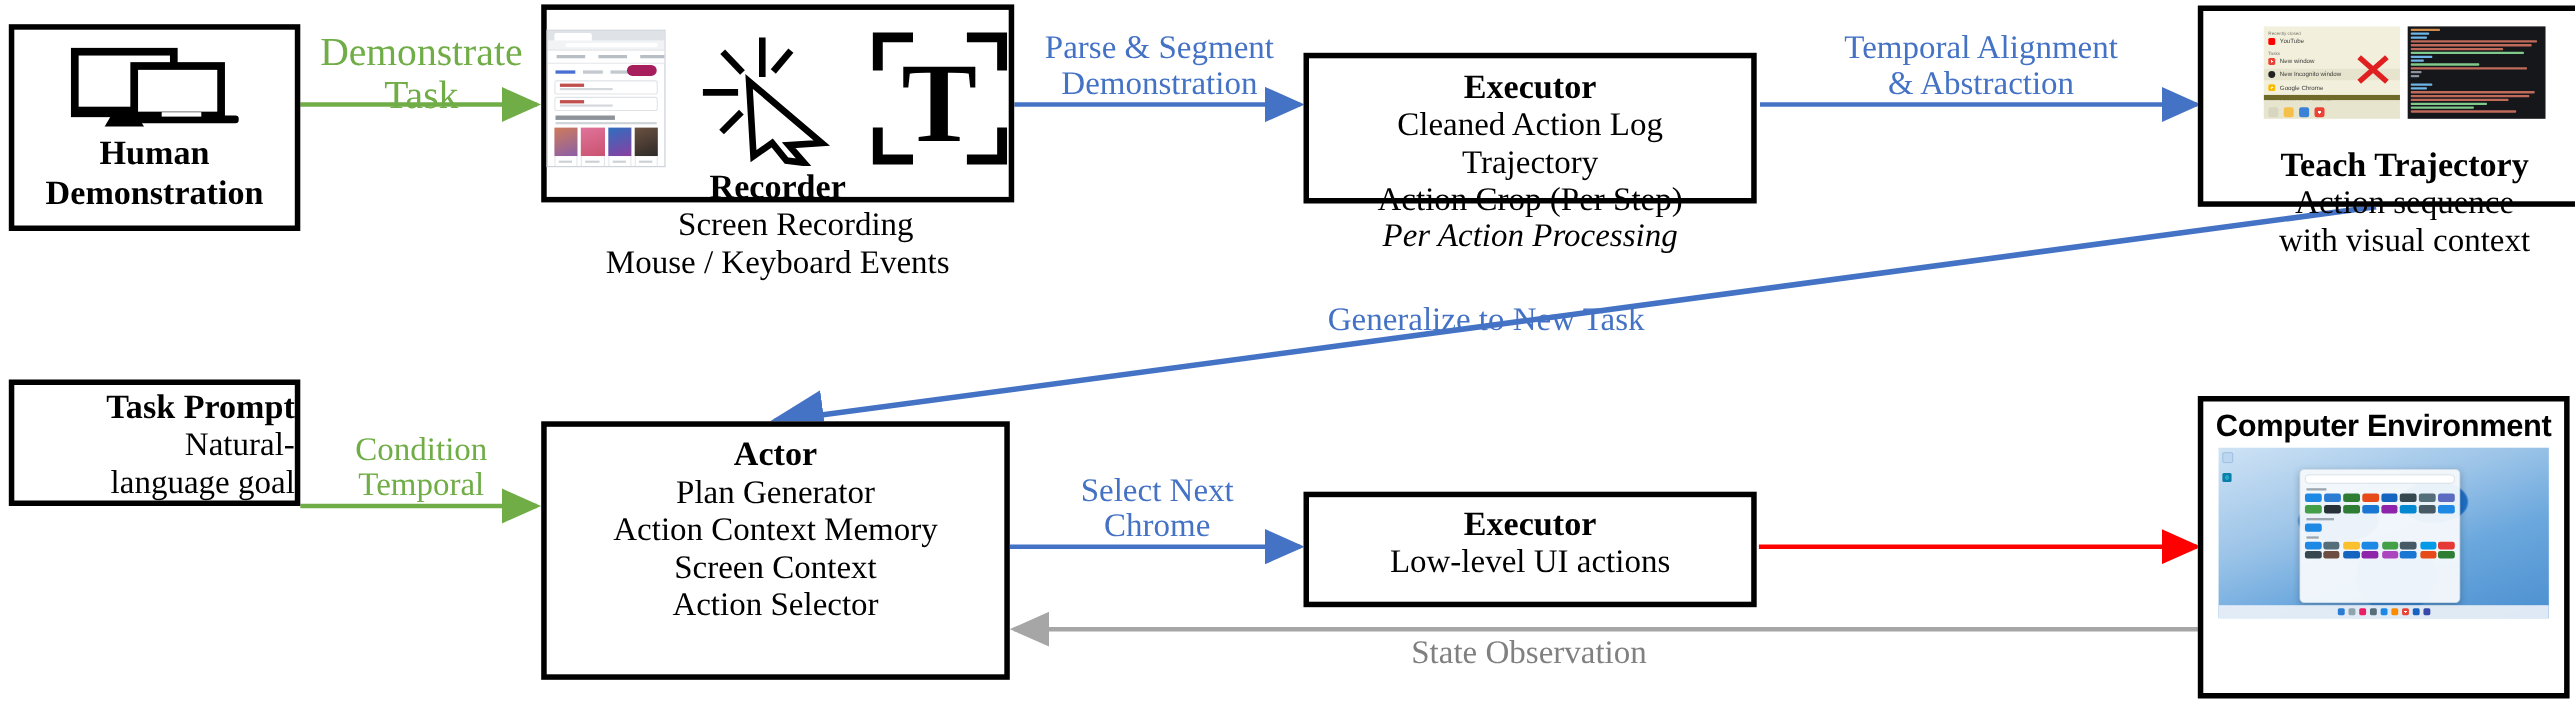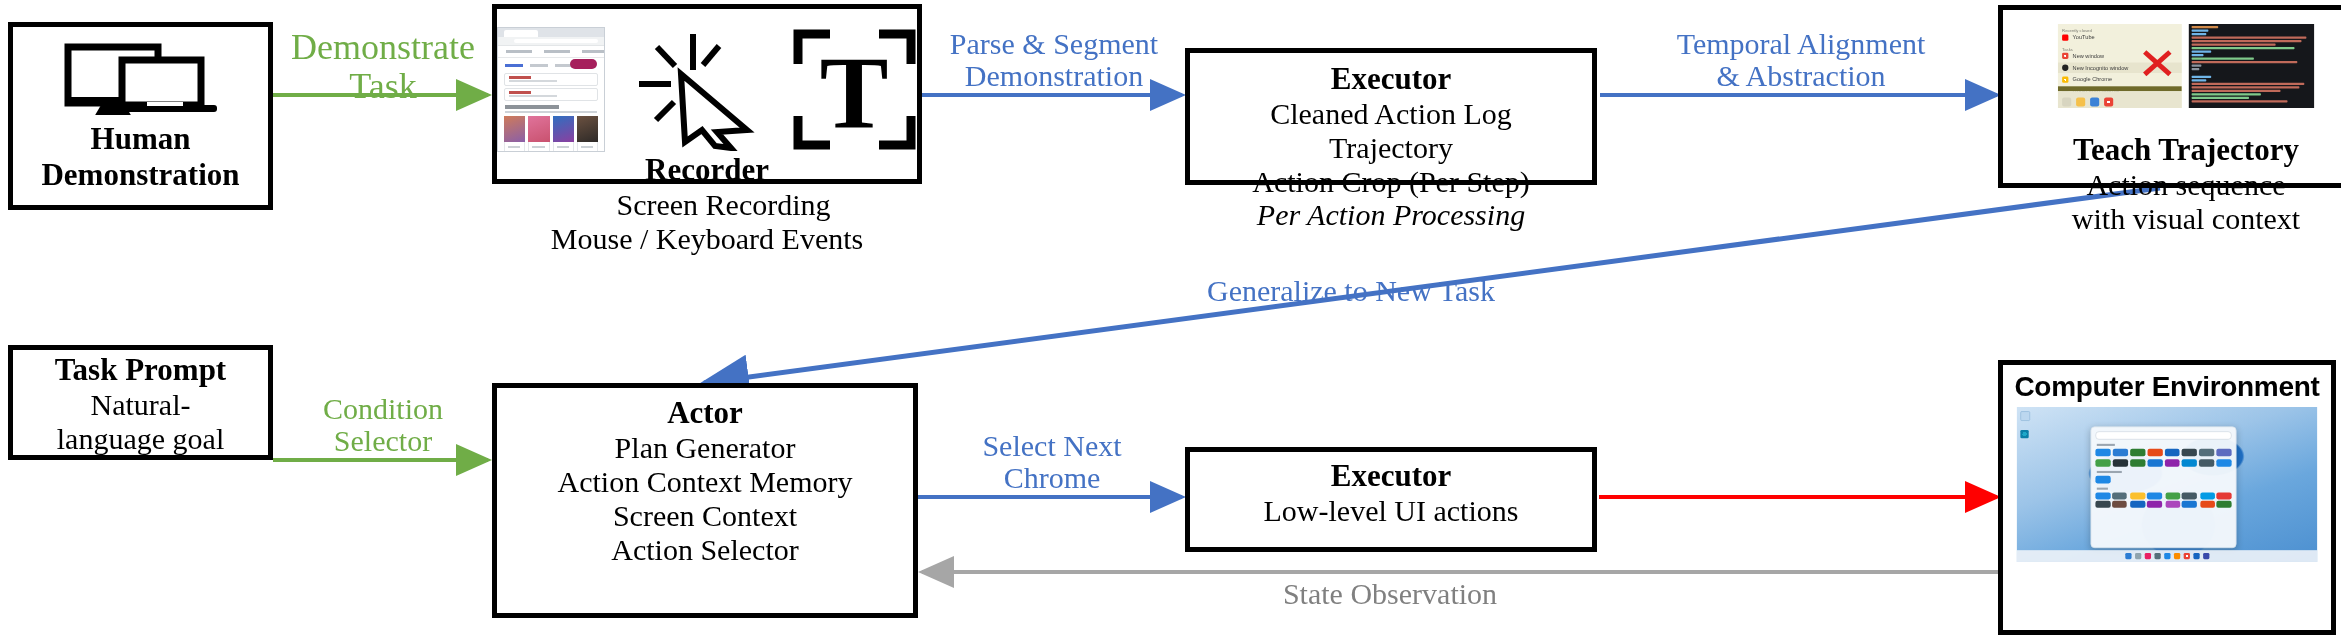--- a/index.html
+++ b/index.html
@@ -277,21 +277,21 @@
         <div class="cl" style="width:58%;background:#7fc98a;"></div>
         <div class="cl" style="width:48%;background:#7fc98a;"></div>
         <div class="cl" style="width:80%;background:#c06a5a;"></div>
       </div>
     </div>
     <div class="ttl ln" style="font-size:31px;margin-top:-12px;">Teach Trajectory</div>
     <div class="ln" style="font-size:30px;">Action sequence</div>
     <div class="ln" style="font-size:30px;">with visual context</div>
   </div>
 
-  <div class="box" style="left:8px;top:345px;width:265px;height:115px;padding-top:2px;">
+  <div class="box" style="left:8px;top:345px;width:265px;height:115px;padding-top:2px;align-items:flex-end;">
     <div class="ttl ln" style="font-size:31px;">Task Prompt</div>
     <div class="ln" style="font-size:30px;">Natural-</div>
     <div class="ln" style="font-size:30px;">language goal</div>
   </div>
 
   <div class="box" style="left:492px;top:383px;width:426px;height:235px;padding-top:7px;">
     <div class="ttl ln" style="font-size:31px;">Actor</div>
     <div class="ln" style="font-size:30px;">Plan Generator</div>
     <div class="ln" style="font-size:30px;">Action Context Memory</div>
     <div class="ln" style="font-size:30px;">Screen Context</div>
@@ -385,21 +385,21 @@
 
   <div class="lbl" style="left:920px;top:28px;width:268px;font-size:30px;color:#4472C4;">Parse &amp; Segment
 Demonstration</div>
 
   <div class="lbl" style="left:1603px;top:28px;width:396px;font-size:30px;color:#4472C4;">Temporal Alignment
 &amp; Abstraction</div>
 
   <div class="lbl" style="left:1126px;top:239px;width:450px;font-size:30px;color:#4472C4;margin-top:36px;">Generalize to New Task</div>
 
   <div class="lbl" style="left:278px;top:393px;width:210px;font-size:30px;color:#70AD47;">Condition
-Selector</div>
+Temporal</div>
 
   <div class="lbl" style="left:920px;top:430px;width:264px;font-size:30px;color:#4472C4;">Select Next
 Chrome</div>
 
 
   <div class="lbl" style="left:1180px;top:578px;width:420px;font-size:30px;color:#808080;">State Observation</div>
 
 </div>
 
 </body></html>

